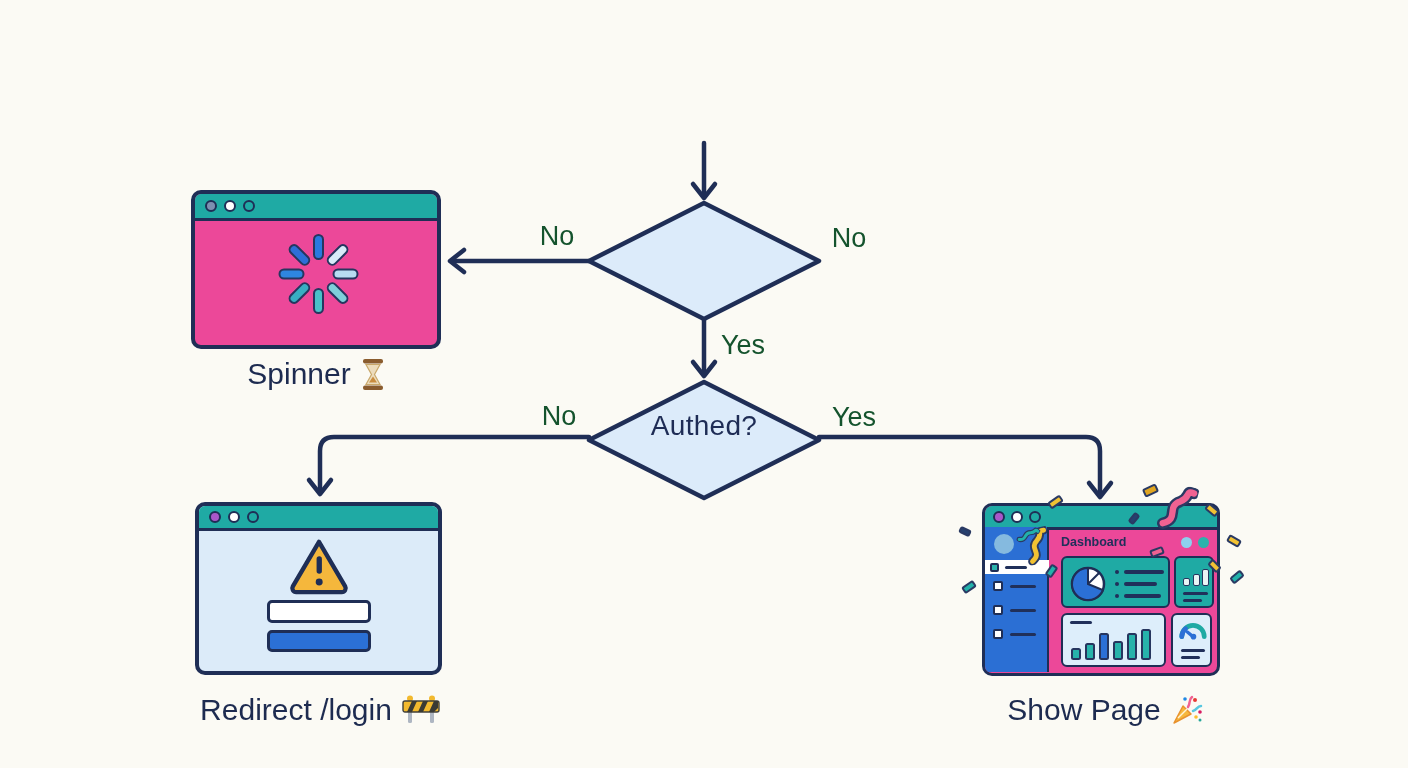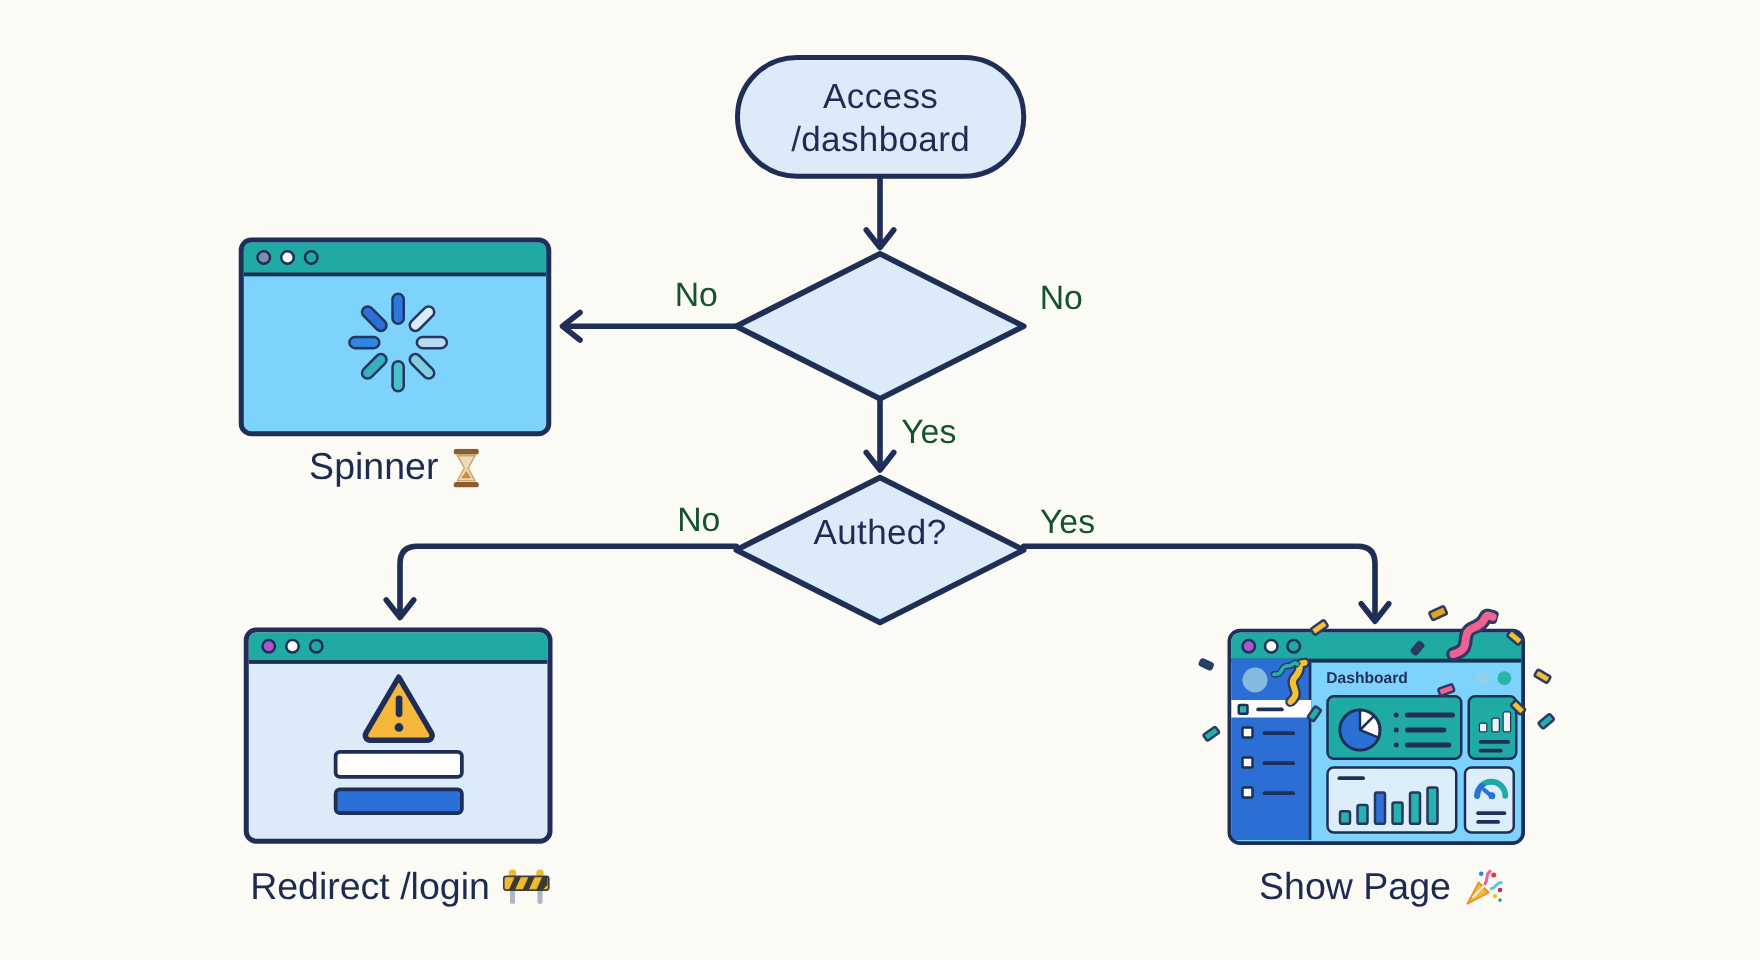--- a/index.html
+++ b/index.html
@@ -4,21 +4,21 @@
 <style>
   html,body{margin:0;padding:0;}
   body{font-family:"Liberation Sans","DejaVu Sans",sans-serif;background:#fbfaf4;}
   .canvas{position:relative;width:1408px;height:768px;overflow:hidden;background:#fbfaf4;color:#1e2c55;}
   .layer{position:absolute;left:0;top:0;width:1408px;height:768px;}
   .abs{position:absolute;box-sizing:border-box;}
   .node-label{display:flex;align-items:center;justify-content:center;text-align:center;
     font-size:28px;font-weight:500;color:#1e2c55;letter-spacing:.3px;}
   .edge-label{font-size:27px;font-weight:500;color:#14532d;display:flex;align-items:center;justify-content:center;}
   .pill{background:#dcebfa;border:4.5px solid #1f2e56;border-radius:52px;line-height:1.25;}
-  .window{background:#7dd3fc;border:4px solid #1f2e56;border-radius:10px;overflow:hidden;}
+  .window{background:#ec4899;border:4px solid #1f2e56;border-radius:10px;overflow:hidden;}
   .titlebar{position:absolute;left:0;top:0;right:0;background:#1faaa4;border-bottom:3px solid #1f2e56;
     display:flex;align-items:center;gap:7px;padding-left:10px;}
   .dot{width:12px;height:12px;border-radius:50%;border:2.5px solid #1f2e56;box-sizing:border-box;flex:0 0 auto;}
   .caption{display:flex;align-items:center;justify-content:center;gap:10px;
     font-size:30px;font-weight:500;color:#1d2b50;}
   .spoke{position:absolute;left:50%;top:50%;width:11px;height:26px;margin:-13px 0 0 -5.5px;
     border:2px solid #26365f;border-radius:7px;transform-origin:50% 50%;box-sizing:border-box;}
   .confetti-rect{border:2px solid #2a3a63;border-radius:2.5px;box-sizing:border-box;}
   .card{position:absolute;border:2.5px solid #1f2e56;border-radius:6px;box-sizing:border-box;}
   .navy-line{background:#20305a;border-radius:2px;position:absolute;}
@@ -47,21 +47,20 @@
       <path d="M309,480 L320,494 L331,480"></path>
 
       <path d="M819,437 L1086,437 Q1100,437 1100,451 L1100,494"></path>
       <path d="M1089,483 L1100,497 L1111,483"></path>
     </g>
 
     <polygon points="704,203 819,261 704,319 589,261" fill="#dcebfa" stroke="#1f2e56" stroke-width="4.5" stroke-linejoin="round"></polygon>
     <polygon points="704,382 819,440 704,498 589,440" fill="#dcebfa" stroke="#1f2e56" stroke-width="4.5" stroke-linejoin="round"></polygon>
   </svg>
 
-  <div class="abs pill node-label" style="left:588px;top:44px;width:233px;height:99px;padding:0 26px;">Access /dashboard</div>
 
   <div class="abs node-label" style="left:589px;top:368px;width:230px;height:116px;">Authed?</div>
 
   <div class="abs edge-label" style="left:527px;top:219px;width:60px;height:34px;">No</div>
   <div class="abs edge-label" style="left:819px;top:221px;width:60px;height:34px;">No</div>
   <div class="abs edge-label" style="left:712px;top:328px;width:62px;height:34px;">Yes</div>
   <div class="abs edge-label" style="left:529px;top:399px;width:60px;height:34px;">No</div>
   <div class="abs edge-label" style="left:823px;top:400px;width:62px;height:34px;">Yes</div>
 
   <div class="abs window" style="left:191px;top:190px;width:250px;height:159px;">

